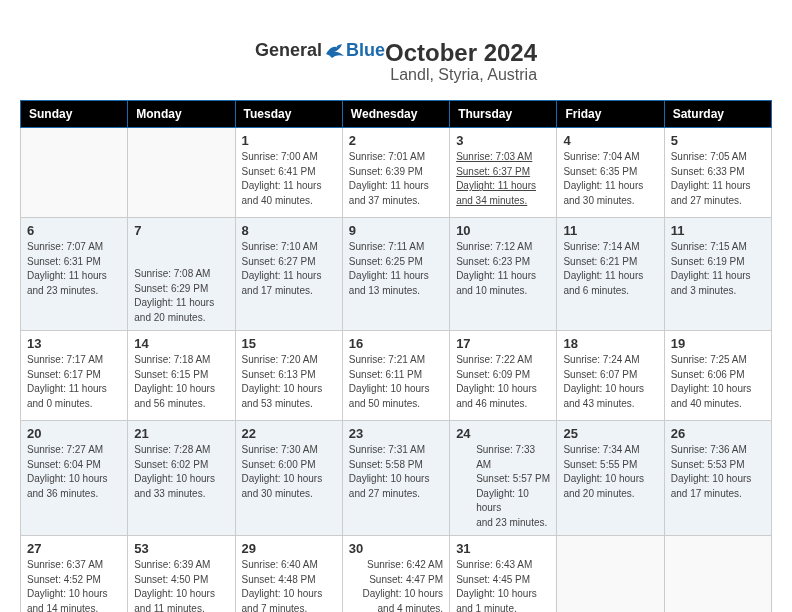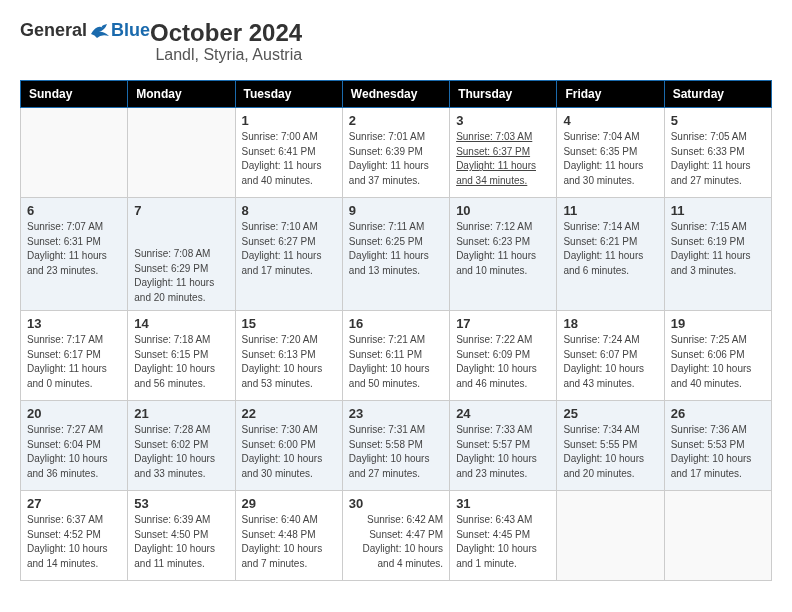--- a/index.html
+++ b/index.html
@@ -5,23 +5,24 @@
     * { box-sizing: border-box; margin: 0; padding: 0; }
     body {
       font-family: Arial, sans-serif;
       background: #fff;
       width: 792px;
       min-height: 612px;
       padding: 20px;
     }
     .header {
       display: flex;
-      justify-content: flex-start;
+      justify-content: center;
       align-items: flex-start;
       margin-bottom: 16px;
+      margin-top: 20px;
     }
     .logo {
       display: flex;
       flex-direction: column;
       align-items: flex-start;
     }
     .logo-text {
       display: flex;
       align-items: center;
     }
@@ -300,21 +301,21 @@
         </td>
         <td>
           <div class="day-number">23</div>
           <div class="day-info" style="white-space: pre-line;">Sunrise: 7:31 AM
 Sunset: 5:58 PM
 Daylight: 10 hours
 and 27 minutes.</div>
         </td>
         <td>
           <div class="day-number">24</div>
-          <div class="day-info" style="white-space: pre-line;">Sunrise: 7:33 AM
+          <div class="day-info" style="white-space: pre-line; margin-left: 20px;">Sunrise: 7:33 AM
 Sunset: 5:57 PM
 Daylight: 10 hours
 and 23 minutes.</div>
         </td>
         <td>
           <div class="day-number">25</div>
           <div class="day-info" style="white-space: pre-line;">Sunrise: 7:34 AM
 Sunset: 5:55 PM
 Daylight: 10 hours
 and 20 minutes.</div>

